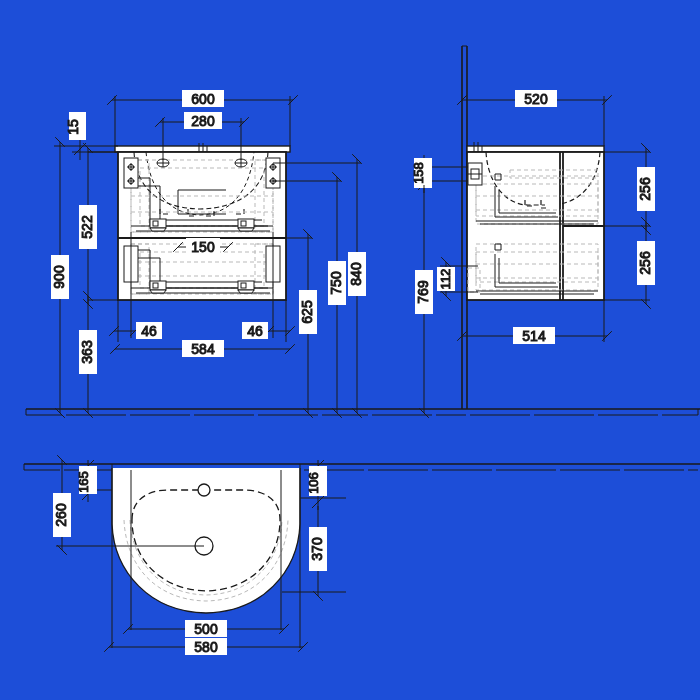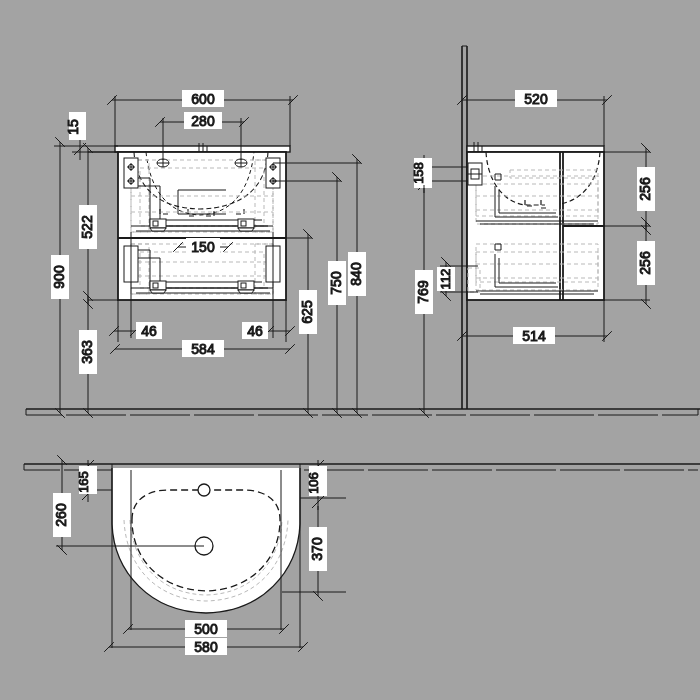--- a/index.html
+++ b/index.html
@@ -1,18 +1,18 @@
 <!DOCTYPE html>
 <html><head>
 <meta charset="utf-8">
 <style>
   html,body{margin:0;padding:0;background:#ffffff;}
   body{width:700px;height:700px;overflow:hidden;
        font-family:"Liberation Sans", sans-serif;}
-  #sheet{position:relative;width:700px;height:700px;background:#a3a3a3;}
+  #sheet{position:relative;width:700px;height:700px;background:#1d4ed8;}
   svg{display:block;}
   text{font-family:"Liberation Sans", sans-serif;fill:#1a1a1a;}
 </style>
 </head>
 <body>
 
 <div id="sheet">
 <svg width="700" height="700" viewBox="0 0 700 700">
 
   <defs>

